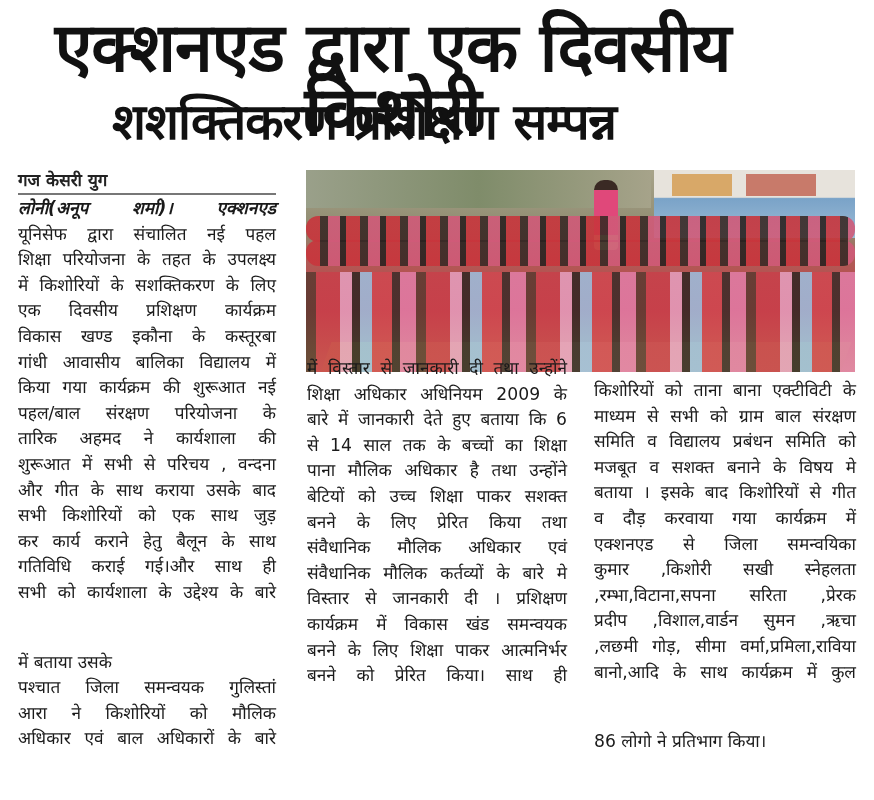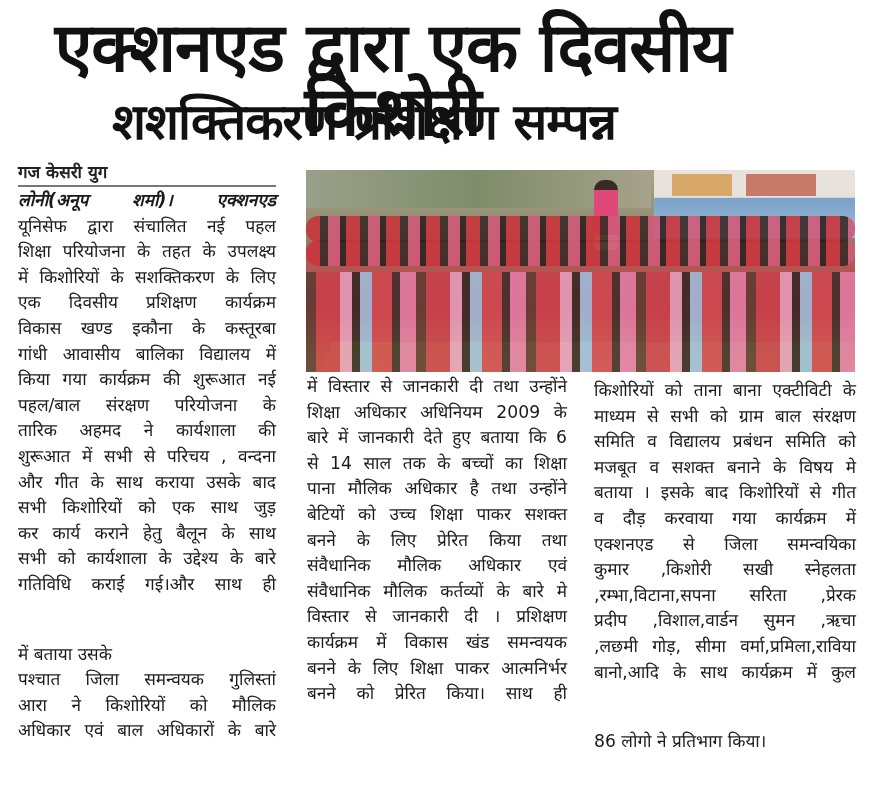--- a/index.html
+++ b/index.html
@@ -5,22 +5,22 @@
   html, body { margin:0; padding:0; background:#ffffff; }
   body { width:874px; height:800px; position:relative; overflow:hidden;
          font-family:"DejaVu Sans", sans-serif; color:#1a1a1a; }
   .headline { position:absolute; left:0; top:0; width:874px; text-align:center;
               font-family:"DejaVu Sans", sans-serif; font-weight:bold; color:#111; }
   .hl1 { position:absolute; top:16px; left:0; width:785px; font-size:68px; line-height:64px; letter-spacing:-1px; }
   .hl2 { position:absolute; top:90px; left:8px; width:712px; font-size:50px; line-height:64px; letter-spacing:-1px; }
   .col { position:absolute; font-size:17.2px; line-height:25.6px; text-align:justify; }
   .col .ln { display:block; white-space:nowrap; text-align-last:justify; text-align:justify; }
   .col .ln.last { text-align-last:left;margin-top:44px; }
-  .col1 { left:18px; top:160px; width:258px; }
-  .col2 { left:307px; top:374px; width:260px; }
+  .col1 { left:18px; top:168px; width:258px; }
+  .col2 { left:307px; top:356px; width:260px; }
   .col3 { left:594px; top:378px; width:262px; }
   .paper-name { display:block; font-weight:bold; font-size:17px; line-height:24px; color:#222; }
   .rule { height:0; border-top:2px solid #777; margin:1px 0 1px 0; width:258px; }
   .dateline { font-weight:bold;font-style:italic; }
   .photo { position:absolute; left:306px; top:170px; width:549px; height:202px; overflow:hidden;
            background:linear-gradient(180deg,#a8a48a 0%,#8f8a70 30%,#b05a55 45%,#c0404a 70%,#c8b060 92%,#d4c878 100%); }
   .photo .sky { position:absolute; left:0; top:0; width:345px; height:38px; background:linear-gradient(90deg,#9aa08a,#7f8c6a,#a6a38a); }
   .photo .wall { position:absolute; left:348px; top:0; width:201px; height:68px; background:linear-gradient(180deg,#e7e3dc 0%,#e7e3dc 40%,#7aa3c8 42%,#9dbcd6 100%); }
   .photo .poster { position:absolute; top:4px; height:22px; background:#d8a868; }
   .photo .crowd-row { position:absolute; left:0; height:26px; border-radius:12px;
@@ -50,22 +50,22 @@
   <span class="ln">एक दिवसीय प्रशिक्षण कार्यक्रम</span>
   <span class="ln">विकास खण्ड इकौना के कस्तूरबा</span>
   <span class="ln">गांधी आवासीय बालिका विद्यालय में</span>
   <span class="ln">किया गया कार्यक्रम की शुरूआत नई</span>
   <span class="ln">पहल/बाल संरक्षण परियोजना के</span>
   <span class="ln">तारिक अहमद ने कार्यशाला की</span>
   <span class="ln">शुरूआत में सभी से परिचय , वन्दना</span>
   <span class="ln">और गीत के साथ कराया उसके बाद</span>
   <span class="ln">सभी किशोरियों को एक साथ जुड़</span>
   <span class="ln">कर कार्य कराने हेतु बैलून के साथ</span>
+  <span class="ln">गतिविधि कराई गई।और साथ ही</span>
   <span class="ln">सभी को कार्यशाला के उद्देश्य के बारे</span>
-  <span class="ln">गतिविधि कराई गई।और साथ ही</span>
   <span class="ln last">में बताया उसके</span>
   <span class="ln">पश्चात जिला समन्वयक गुलिस्तां</span>
   <span class="ln">आरा ने किशोरियों को मौलिक</span>
   <span class="ln">अधिकार एवं बाल अधिकारों के बारे</span>
 </div>
 
 <div class="photo" title="कार्यक्रम में जमीन पर बैठी किशोरियां और खड़ी होकर संबोधित करती प्रशिक्षिका">
   <div class="sky"></div>
   <div class="wall"></div>
   <div class="poster" style="left:366px;width:60px;"></div>

